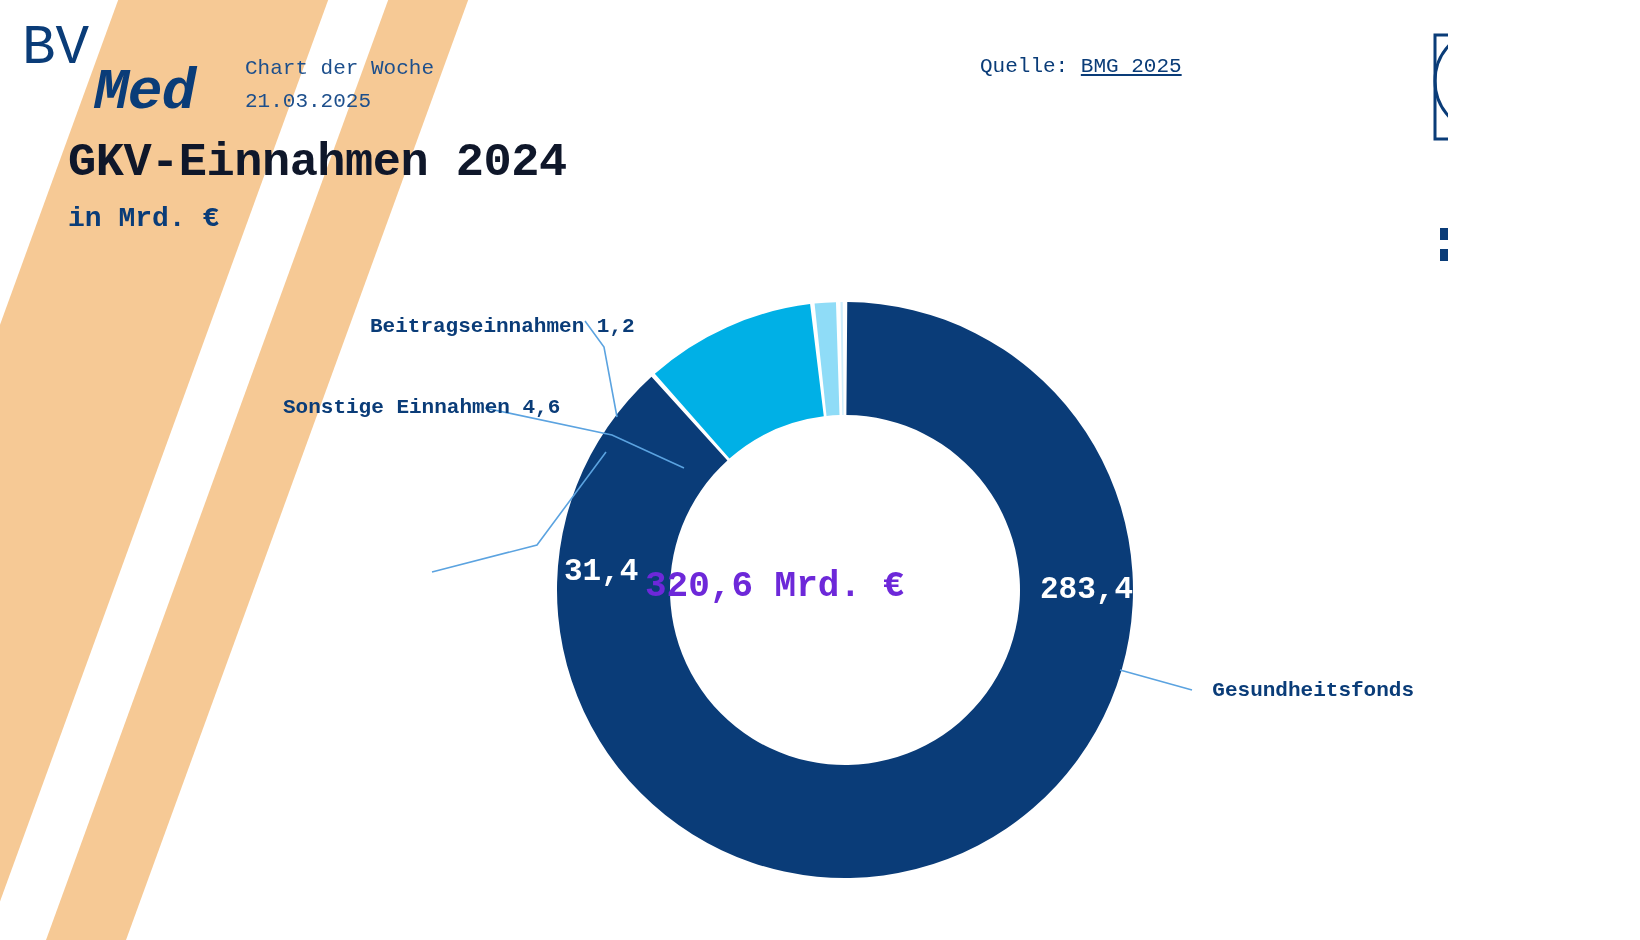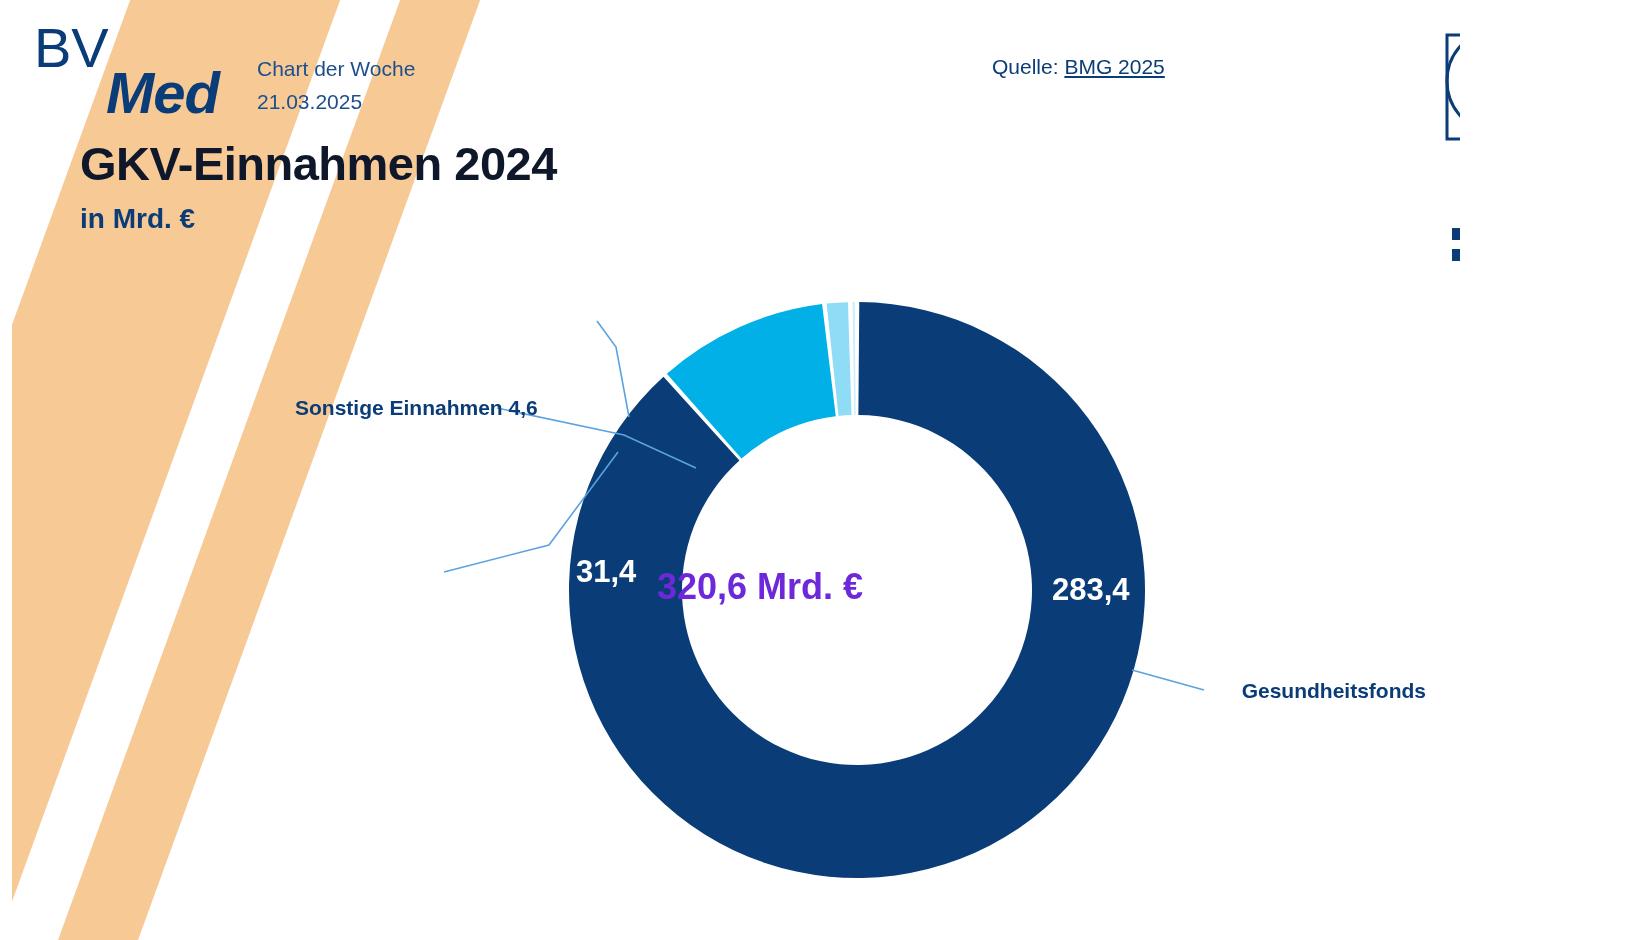--- a/index.html
+++ b/index.html
@@ -3,21 +3,21 @@
 <meta charset="utf-8">
 <style>
   html,body{margin:0;padding:0;}
   body{
     width:1640px;height:940px;
     background:#ffffff;
     font-family:"Liberation Sans", sans-serif;
     overflow:hidden;
     position:relative;
   }
-  #stage{position:absolute;left:12px;top:0;width:1448px;height:940px;overflow:hidden;background:#fff;}
+  #stage{position:absolute;left:0;top:0;width:1448px;height:940px;overflow:hidden;background:#fff;font-family:Liberation Mono, monospace;}
 
   
   .stripe{position:absolute;background:#f6c995;transform:skewX(-20deg);transform-origin:top left;}
   .stripe-a{left:140px;top:-60px;width:210px;height:1080px;}
   .stripe-b{left:410px;top:-60px;width:80px;height:1080px;}
 
   
   .logo{position:absolute;left:22px;top:20px;width:230px;height:100px;}
   .logo-bv{position:absolute;left:0;top:0;font-size:56px;line-height:56px;font-weight:400;color:#0a3c78;letter-spacing:0px;}
   .logo-med{position:absolute;left:72px;top:34px;font-size:58px;line-height:78px;font-weight:bold;font-style:italic;color:#0a3c78;letter-spacing:-1px;}
@@ -115,20 +115,21 @@
         </g>
       <g id="leaders" stroke="#5ba3e0" stroke-width="1.6" fill="none">
         <polyline points="585,321 604,347 617,417"></polyline>
         <polyline points="485,408 612,435 684,468"></polyline>
         <polyline points="432,572 537,545 606,452"></polyline>
         <polyline points="1192,690 1120,670"></polyline>
       </g>
     </svg>
 
     
+    <div class="dlabel l lbl-beitrag">Beitragseinnahmen 1,2</div>
     <div class="dlabel l lbl-sonstige">Sonstige Einnahmen 4,6</div>
 
 
     <div class="dlabel lbl-zuweis">
       <div>Gesundheitsfonds</div>
     </div>
 
     
     <div class="seg-val val-283">283,4</div>
     <div class="seg-val val-314">31,4</div>

